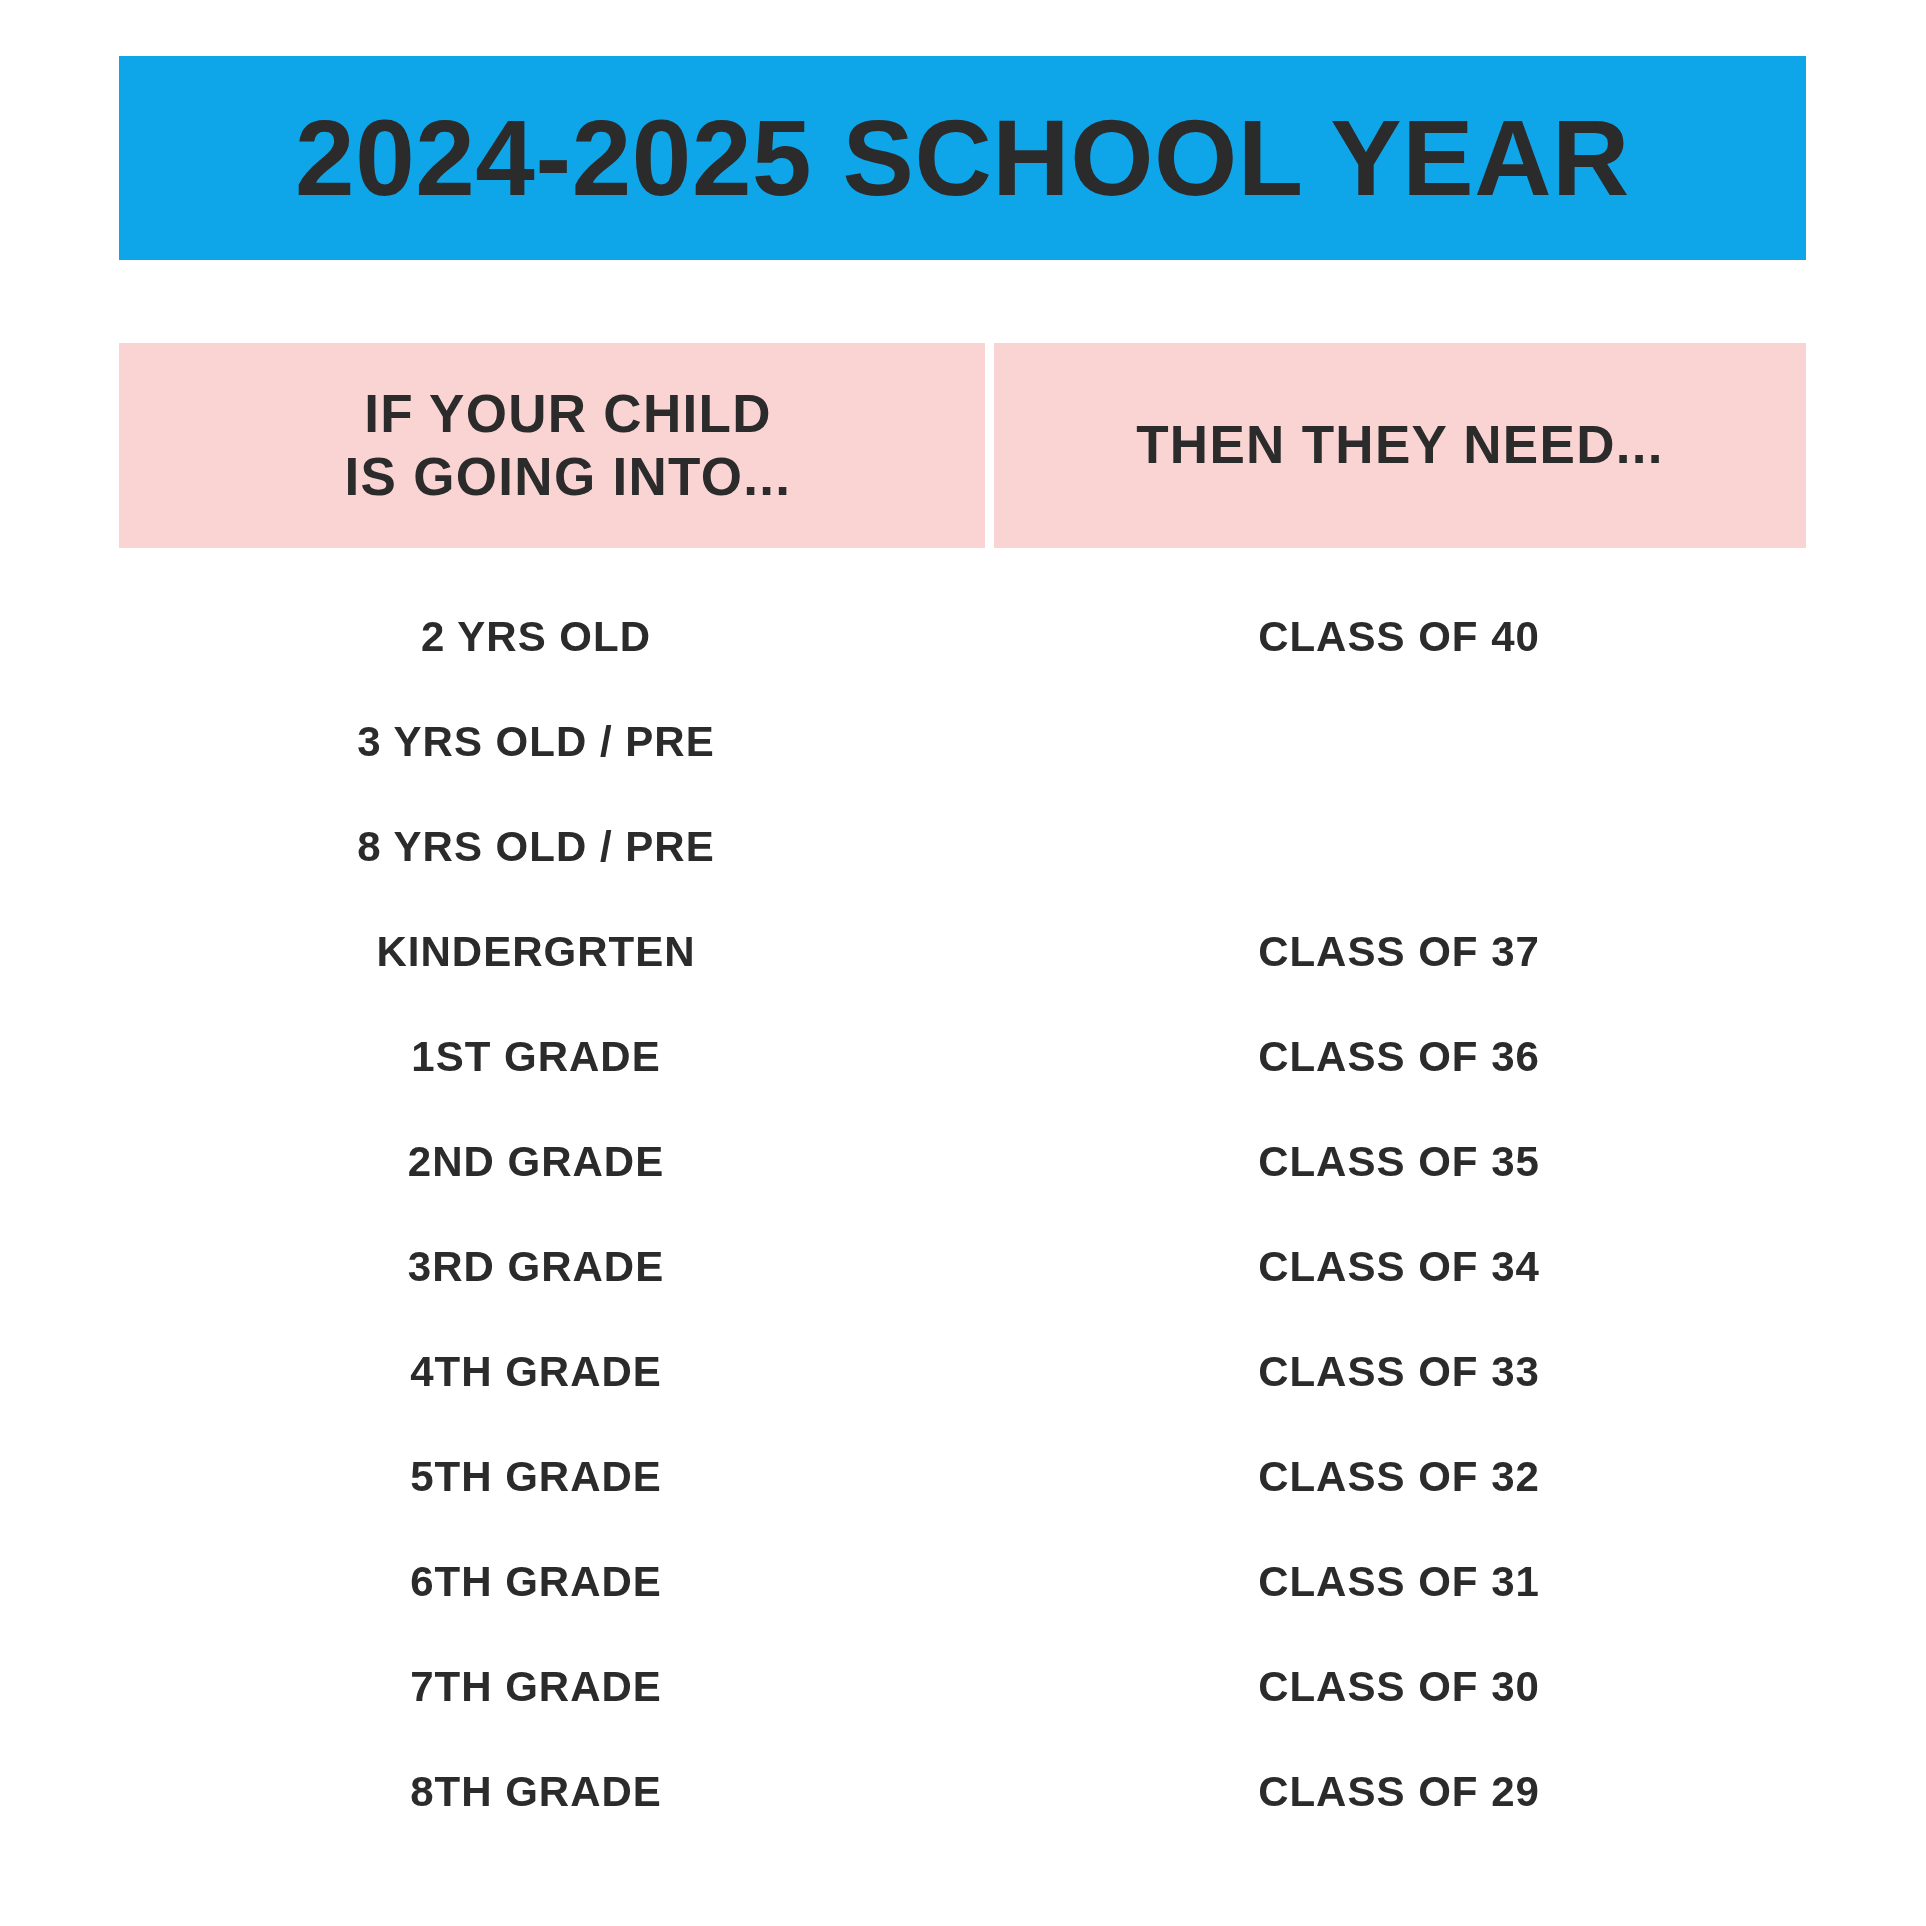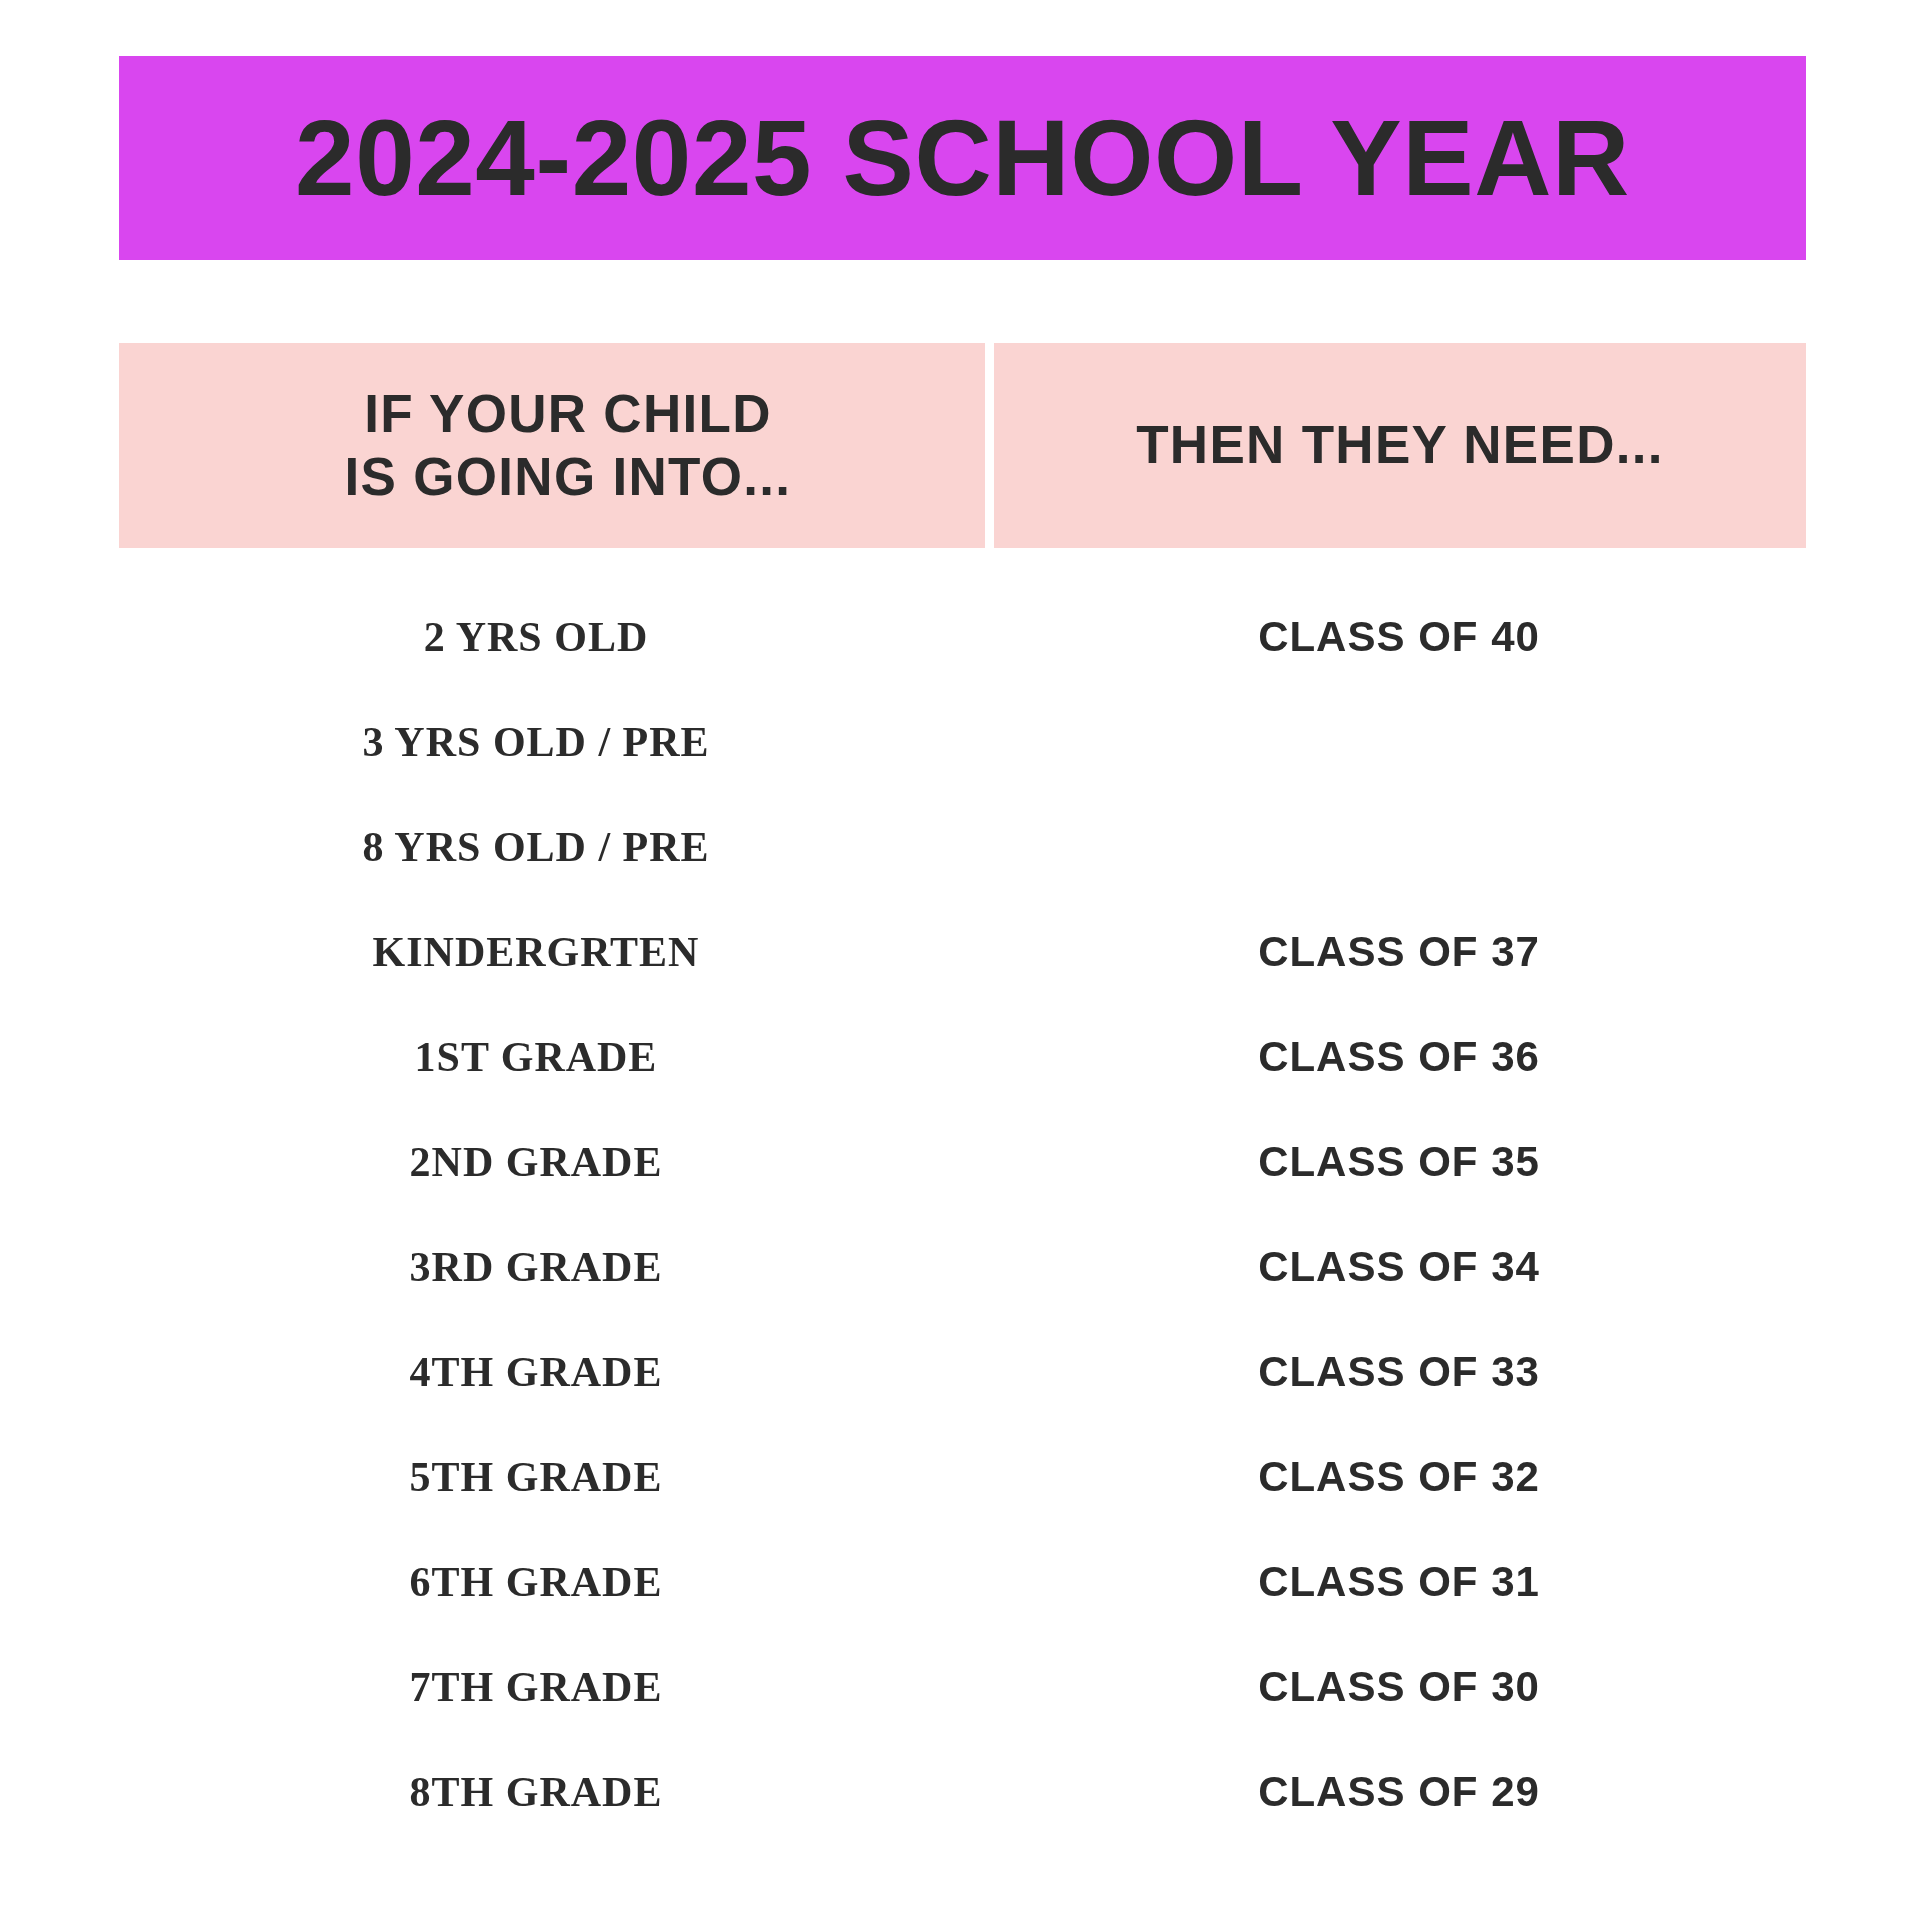--- a/index.html
+++ b/index.html
@@ -22,21 +22,21 @@
     overflow: hidden;
   }
 
   
   .title-banner {
     position: absolute;
     left: 119px;
     top: 56px;
     width: 1687px;
     height: 204px;
-    background: #d946ef;
+    background: #0ea5e9;
     display: flex;
     align-items: center;
     justify-content: center;
   }
   .title-text {
     font-size: 107px;
     font-weight: 700;
     letter-spacing: 0.6px;
     color: #2b2b2b;
     white-space: nowrap;
@@ -94,21 +94,20 @@
   .cell {
     font-size: 42px;
     font-weight: 700;
     letter-spacing: 1px;
     color: #2b2b2b;
     text-align: center;
     line-height: 1;
   }
   .cell.grade {
     width: 834px;
-    font-family: Liberation Serif, serif;
   }
   .cell.spacer {
     width: 40px;
   }
   .cell.classof {
     width: 812px;
   }
 </style>
 </head>
 <body>

